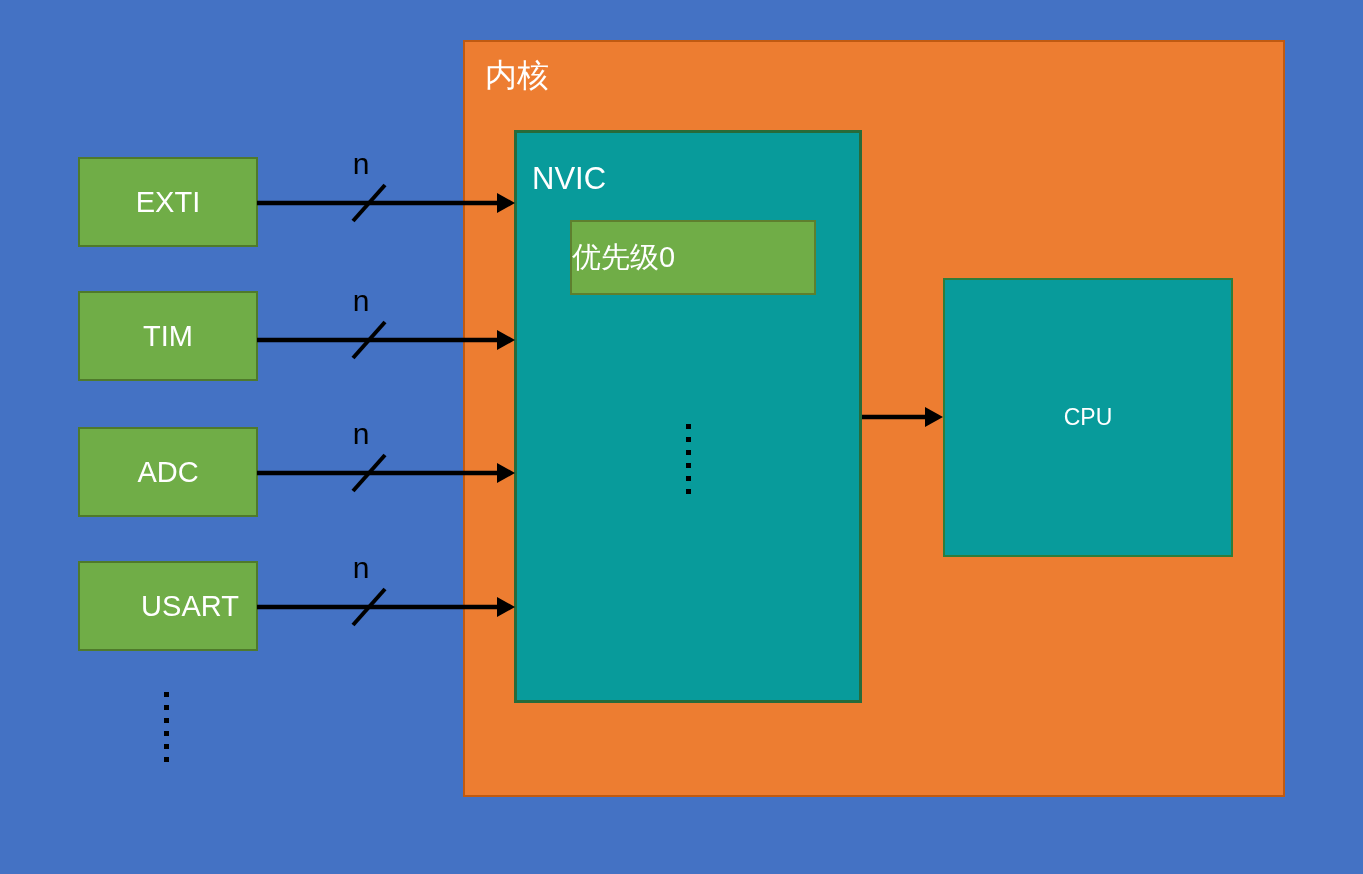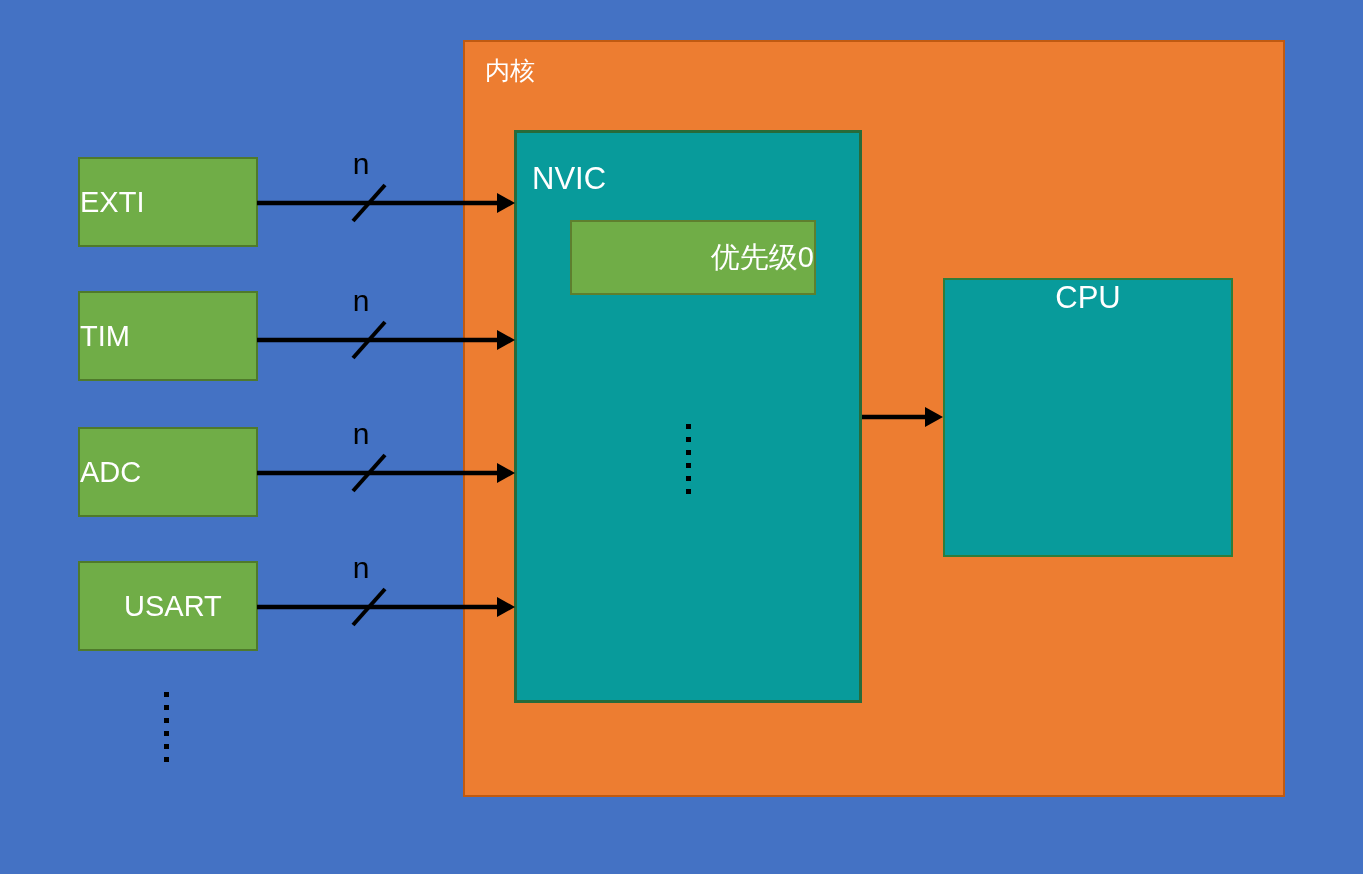--- a/index.html
+++ b/index.html
@@ -17,21 +17,21 @@
   .kernel {
     position: absolute;
     left: 463px; top: 40px;
     width: 822px; height: 757px;
     background: var(--orange-fill, #ED7D31);
     border: 2px solid var(--orange-border, #C05A11);
   }
   .kernel-label {
     position: absolute;
     left: 20px; top: 12px;
-    font-size: 25px;
+    font-size: 32px;
     color: var(--label-text, #FFFFFF);
   }
 
   
   .nvic {
     position: absolute;
     left: 514px; top: 130px;
     width: 348px; height: 573px;
     background: var(--teal-fill, #089B9B);
     border: 3px solid var(--nvic-border, #276B3A);
@@ -41,48 +41,48 @@
     left: 15px; top: 28px;
     font-size: 31px;
     color: var(--label-text, #FFFFFF);
   }
   .prio {
     position: absolute;
     left: 53px;
     width: 246px; height: 75px;
     background: var(--green-fill, #70AD47);
     border: 2px solid var(--prio-border, #5E7F2E);
-    display: flex; align-items: center; justify-content: flex-end;
+    display: flex; align-items: center; justify-content: flex-start;
     font-size: 29px;
     color: var(--label-text, #FFFFFF);
   }
   .prio-0  { top: 87px; }
   .prio-1  { top: 177px; }
   .prio-15 { top: 400px; }
 
   
   .cpu {
     position: absolute;
     left: 943px; top: 278px;
     width: 290px; height: 279px;
     background: var(--teal-fill, #089B9B);
     border: 2px solid var(--cpu-border, #2E7D3B);
-    display: flex; align-items: flex-start; justify-content: center;
-    font-size: 31px;
+    display: flex; align-items: center; justify-content: center;
+    font-size: 23px;
     color: var(--label-text, #FFFFFF);
   }
 
   
   .peri {
     position: absolute;
     left: 78px;
     width: 180px; height: 90px;
     background: var(--green-fill, #70AD47);
     border: 2px solid var(--green-border, #4F7A2B);
-    display: flex; align-items: center; 
+    display: flex; align-items: center; justify-content: center;
     font-size: 29px;
     color: var(--label-text, #FFFFFF);
   }
   .peri-exti  { top: 157px; }
   .peri-tim   { top: 291px; }
   .peri-adc   { top: 427px; }
   .peri-usart { top: 561px; padding-left: 44px; }
 
   
   .nlabel {

